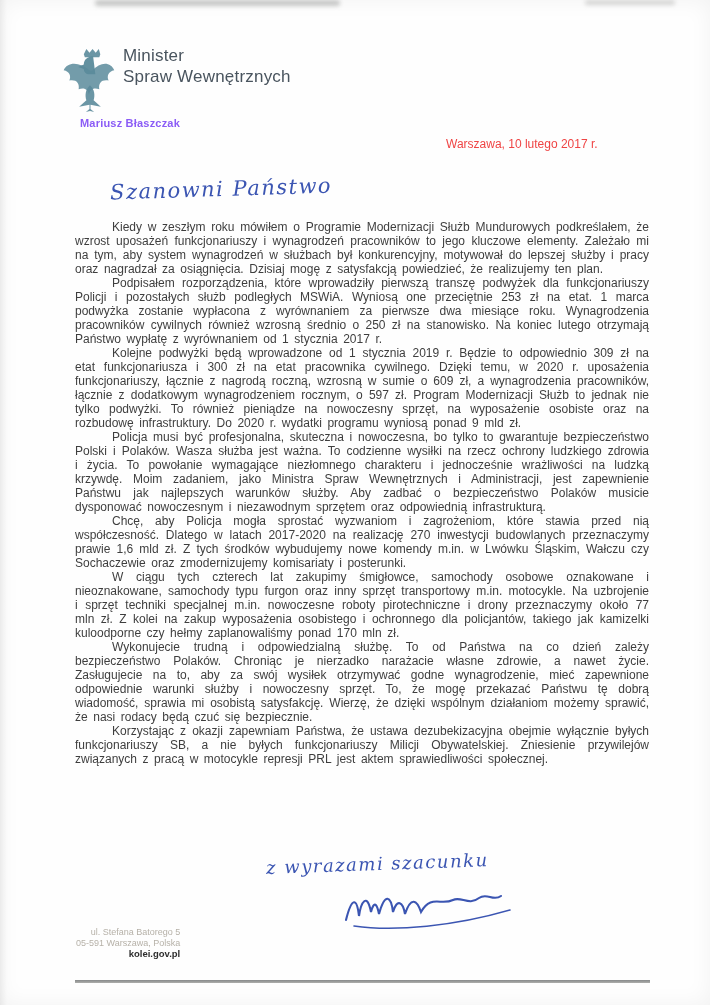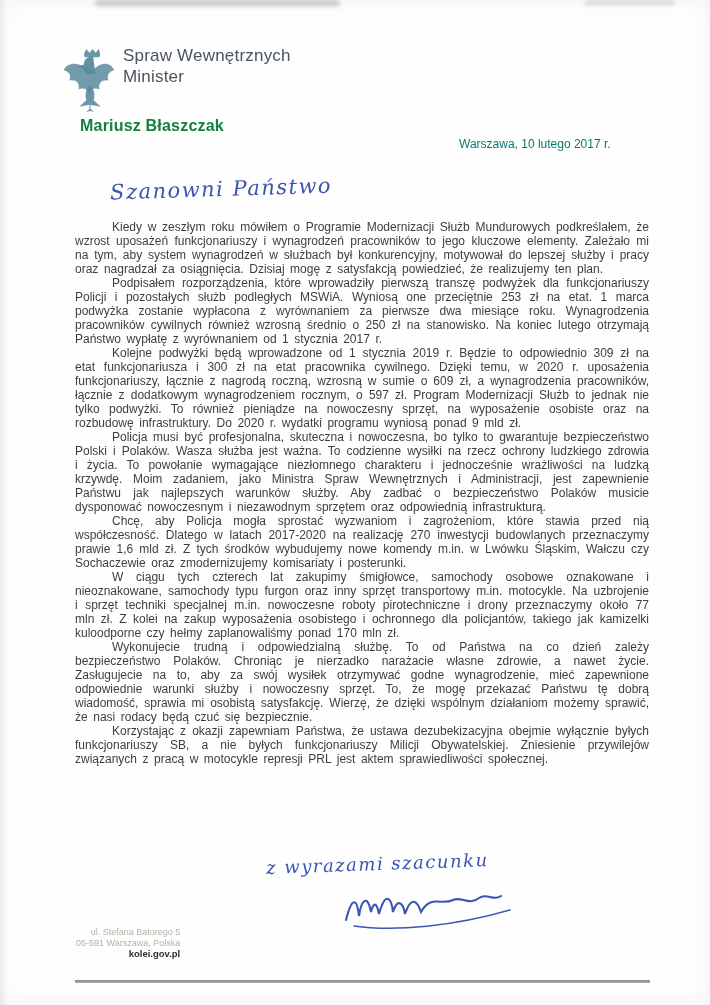--- a/index.html
+++ b/index.html
@@ -13,23 +13,23 @@
   .smudge-a { position:absolute; left:95px; top:0; width:245px; height:6px;
     background:rgba(148,150,148,.5); filter:blur(2px); border-radius:3px; }
   .smudge-b { position:absolute; left:585px; top:0; width:90px; height:5px;
     background:rgba(168,168,166,.45); filter:blur(2px); border-radius:3px; }
   .edge-left { position:absolute; left:0; top:0; width:7px; height:1005px;
     background:linear-gradient(to right, rgba(0,0,0,0.05), rgba(0,0,0,0)); }
 
   .emblem { position:absolute; left:62px; top:48px; width:56px; height:64px; }
   .ministry { position:absolute; left:123px; top:46px; font-size:17px;
     line-height:20.5px; color:#49545e; letter-spacing:.2px; }
-  .minister-name { position:absolute; left:80px; top:117px; font-size:16px;
-    font-weight:600; color:#15803d; letter-spacing:.2px; }
-  .dateline { position:absolute; left:459px; top:137px; font-size:12px; color:#0f766e; }
+  .minister-name { position:absolute; left:80px; top:117px; font-size:11px;
+    font-weight:600; color:#8b5cf6; letter-spacing:.2px; }
+  .dateline { position:absolute; left:446px; top:137px; font-size:12px; color:#ef4444; }
 
   .hand { font-family:"DejaVu Serif", serif; font-style:italic; color:#3b55b2; }
   .greeting { position:absolute; left:110px; top:177px; font-size:21px;
     letter-spacing:1.5px; transform:rotate(-1.8deg); }
 
   .body-text { position:absolute; left:75px; top:220px; width:574px;
     font-size:12px; line-height:14px; text-align:justify; color:#3e3e3e; }
   .body-text p { margin:0; text-indent:37px; word-spacing:2.2px; }
 
   .closing { position:absolute; left:266px; top:853px; font-size:18px;
@@ -54,22 +54,22 @@
   <svg class="emblem" viewBox="0 0 54 62" xmlns="http://www.w3.org/2000/svg">
     <g fill="#5b8b9b">
       <polygon points="21,6 23.5,1 26.5,4.5 29.5,1 32.5,4.5 35.5,1 37,6 36,9 22,9" opacity="0.9"></polygon>
       <path d="M30 8 c-5.5 0 -9 3.5 -9 8 l-5.5 2.3 5.5 2 c0 3 2.2 5.2 5.2 5.2 l6 0 z" opacity="0.95"></path>
       <path d="M27 22 C17 13 5 13 1.5 21.5 c5.5 1 7.5 5.5 5.5 10 c6.5-1.2 10 2.2 9 8.5 c5.5-2.2 9 0 10 5.5 c1-5.5 4.5-7.7 10-5.5 c-1-6.3 2.5-9.7 9-8.5 c-2-4.5 0-9 5.5-10 C47 13 37 13 29 22 z" opacity="0.85"></path>
       <path d="M27 36 c-4.5 4 -5 10 -3.5 14.5 l-7 6.5 10-2 0 4 -3.5 3 4-1 4 1 -3.5-3 0-4 10 2 -7-6.5 c1.5-4.5 1-10.5 -3.5-14.5 z" opacity="0.9"></path>
     </g>
   </svg>
 
   <div class="ministry">
+    <div>Minister</div>
     <div>Spraw Wewnętrznych</div>
-    <div>Minister</div>
   </div>
 
   <div class="minister-name">Mariusz Błaszczak</div>
   <div class="dateline">Warszawa, 10 lutego 2017 r.</div>
 
   <div class="greeting hand">Szanowni Państwo</div>
 
   <div class="body-text">
     <p>Kiedy w zeszłym roku mówiłem o Programie Modernizacji Służb Mundurowych podkreślałem, że wzrost uposażeń funkcjonariuszy i wynagrodzeń pracowników to jego kluczowe elementy. Zależało mi na tym, aby system wynagrodzeń w służbach był konkurencyjny, motywował do lepszej służby i pracy oraz nagradzał za osiągnięcia. Dzisiaj mogę z satysfakcją powiedzieć, że realizujemy ten plan.</p>
     <p>Podpisałem rozporządzenia, które wprowadziły pierwszą transzę podwyżek dla funkcjonariuszy Policji i pozostałych służb podległych MSWiA. Wyniosą one przeciętnie 253 zł na etat. 1 marca podwyżka zostanie wypłacona z wyrównaniem za pierwsze dwa miesiące roku. Wynagrodzenia pracowników cywilnych również wzrosną średnio o 250 zł na stanowisko. Na koniec lutego otrzymają Państwo wypłatę z wyrównaniem od 1 stycznia 2017 r.</p>

